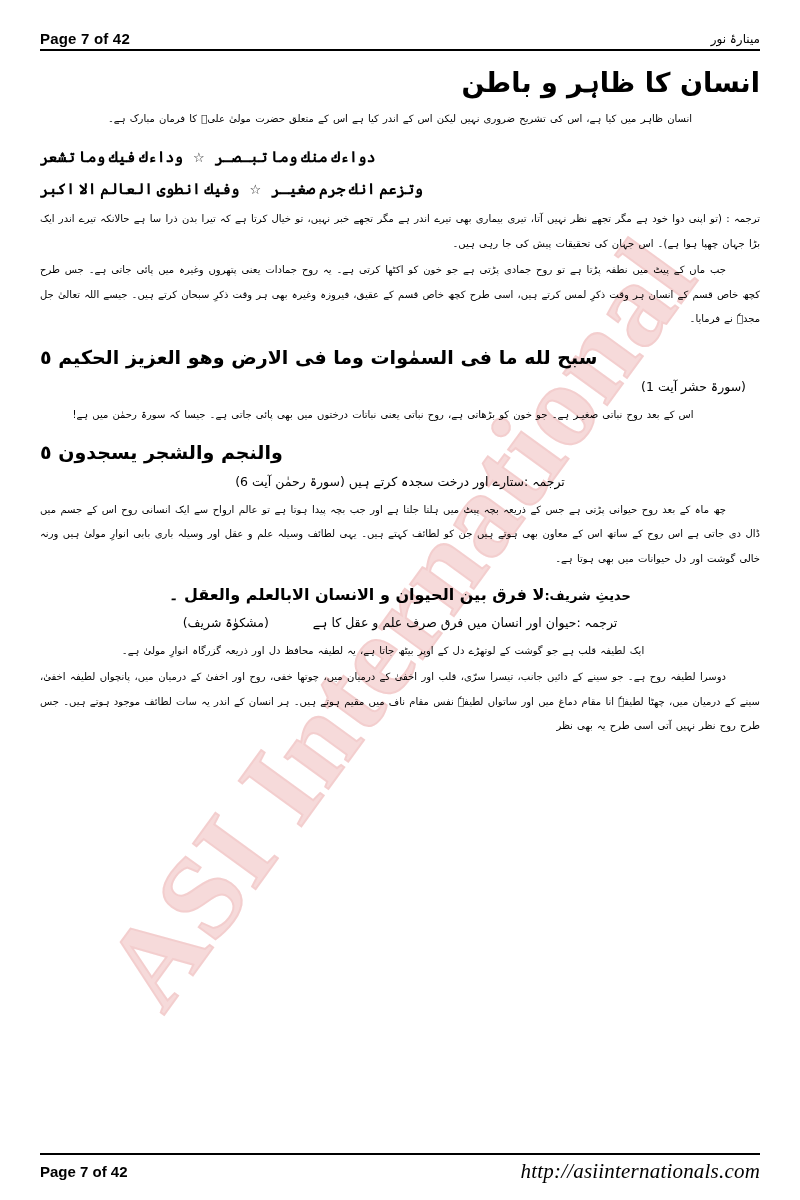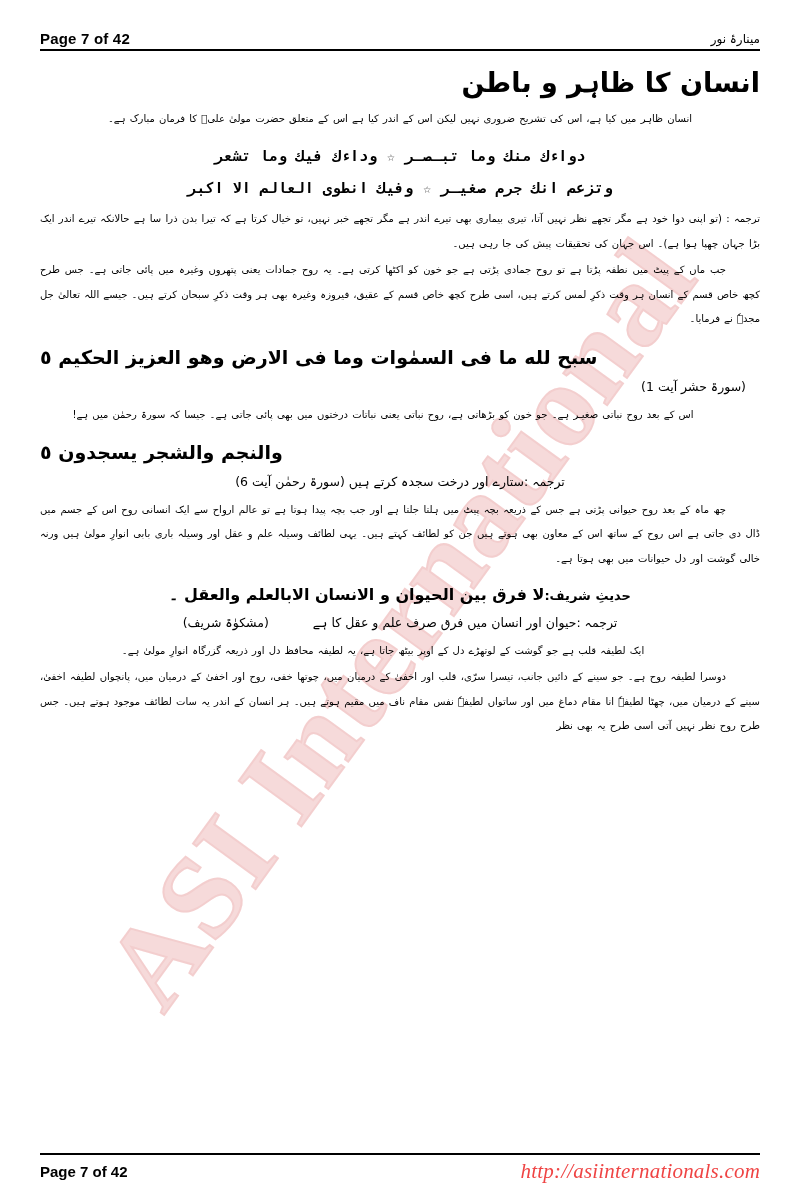--- a/index.html
+++ b/index.html
@@ -111,22 +111,22 @@
   .para.indent {
     text-indent: 34px;
   }
   .para.last-right {
     text-align-last: right;
   }
 
   
   .verse {
     direction: rtl;
-    text-align: center;
-    font-family: Liberation Mono, monospace;
+    text-align: left;
+    font-family: Liberation Serif, serif;
     font-size: 15px;
     font-weight: 700;
     color: #000;
     line-height: 1.85;
     letter-spacing: 1.2px;
     margin: 4px 0;
   }
   .verse .sep {
     font-weight: 400;
     font-size: 13px;
@@ -210,21 +210,21 @@
     font-family: "Liberation Sans", sans-serif;
     font-size: 15px;
     font-weight: 700;
     color: #000;
   }
   .site-url {
     direction: ltr;
     font-family: "Liberation Serif", serif;
     font-style: italic;
     font-size: 21px;
-    color: #ef4444;
+    color: #000000;
     text-decoration: none;
     letter-spacing: 0.2px;
   }
 </style>
 </head>
 <body>
 
 <div class="page">
 
   <div class="watermark-layer">

